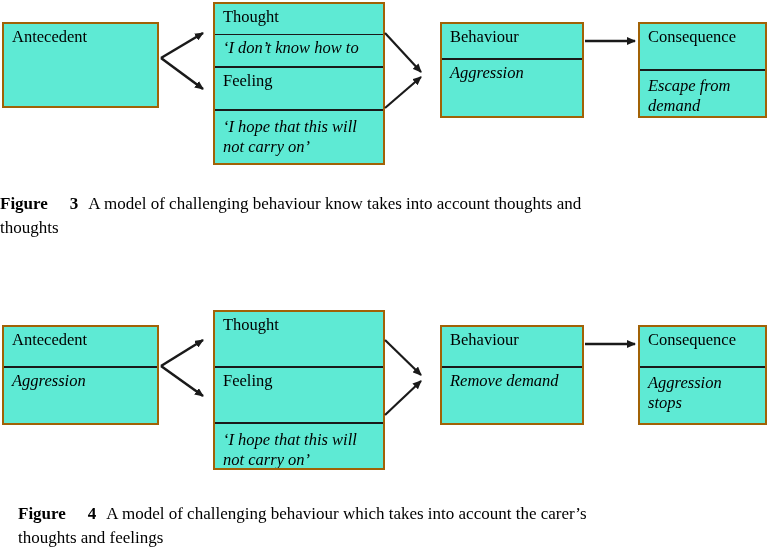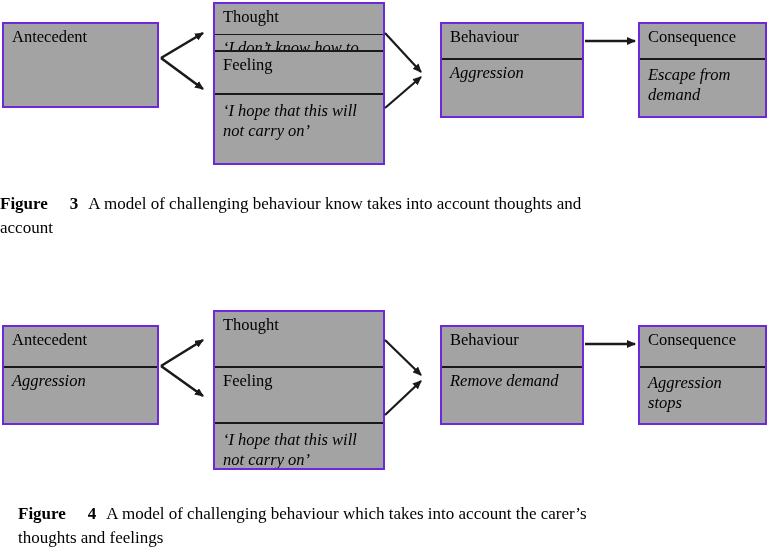--- a/index.html
+++ b/index.html
@@ -20,22 +20,22 @@
     position: absolute;
     left: 0;
     top: 0;
     width: 769px;
     height: 554px;
   }
 
   
   .box {
     position: absolute;
-    border: 2px solid #6d28d9;
-    background: #a3a3a3;
+    border: 2px solid #a16207;
+    background: #5eead4;
     box-sizing: border-box;
   }
   .row {
     position: relative;
     box-sizing: border-box;
     padding: 3px 8px 0 8px;
     overflow: hidden;
   }
   .row.divider {
     border-top: 2px solid #1a1a1a;
@@ -99,21 +99,21 @@
     <div class="box" style="left:2px; top:22px; width:157px; height:86px;">
       <div class="row" style="height:34px;">
         <span class="label">Antecedent</span>
       </div>
     </div>
 
     <div class="box" style="left:213px; top:2px; width:172px; height:163px;">
       <div class="row" style="height:30px;">
         <span class="label">Thought</span>
       </div>
-      <div class="row thin-divider" style="height:16px;">
+      <div class="row thin-divider" style="height:32px;">
         <span class="value">‘I don’t know how to</span>
       </div>
       <div class="row divider" style="height:43px;">
         <span class="label">Feeling</span>
       </div>
       <div class="row divider" style="height:54px; padding-top:6px;">
         <span class="value wrap">‘I hope that this will not carry on’</span>
       </div>
     </div>
 
@@ -123,21 +123,21 @@
       </div>
       <div class="row divider" style="height:58px;">
         <span class="value">Aggression</span>
       </div>
     </div>
 
     <div class="box" style="left:638px; top:22px; width:129px; height:96px;">
       <div class="row" style="height:34px;">
         <span class="label">Consequence</span>
       </div>
-      <div class="row divider" style="height:58px; padding-top:5px;">
+      <div class="row divider" style="height:58px; padding-top:5px;margin-top:11px;">
         <span class="value wrap">Escape from demand</span>
       </div>
     </div>
   </div>
 
   <div>
 
     <div class="box" style="left:2px; top:325px; width:157px; height:100px;">
       <div class="row" style="height:39px;">
         <span class="label">Antecedent</span>
@@ -218,21 +218,21 @@
       <line x1="385" y1="415" x2="421" y2="381" stroke="#1a1a1a" stroke-width="2.2" marker-end="url(#arrowhead)"></line>
     </g>
 
     <g>
       <line x1="585" y1="344" x2="635" y2="344" stroke="#1a1a1a" stroke-width="2.4" marker-end="url(#arrowhead)"></line>
     </g>
   </svg>
 
   <div class="caption" style="left:0px; top:192px;">
     <span class="fig-word">Figure</span><span class="fig-num">3</span><span>A model of challenging behaviour know takes into account thoughts and</span>
-    <span class="caption-line2">account</span>
+    <span class="caption-line2">thoughts</span>
   </div>
 
   <div class="caption" style="left:0px; top:502px;margin-left:18px;">
     <span class="fig-word">Figure</span><span class="fig-num">4</span><span>A model of challenging behaviour which takes into account the carer’s</span>
     <span class="caption-line2">thoughts and feelings</span>
   </div>
 
 </div>
 
 </body></html>

